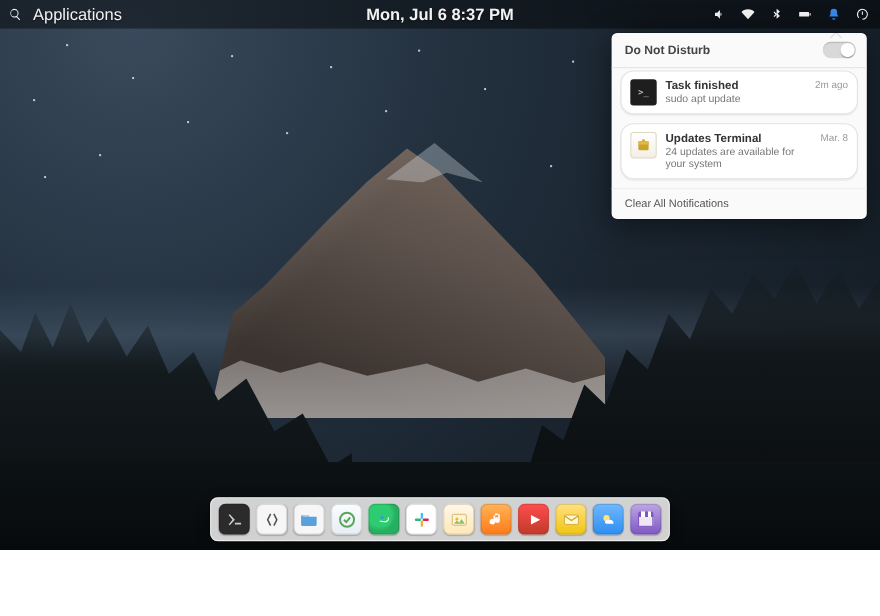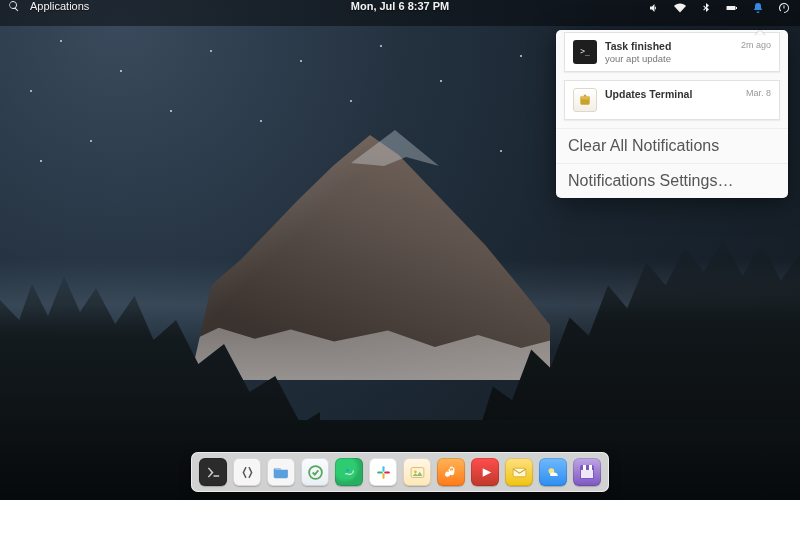--- a/index.html
+++ b/index.html
@@ -60,23 +60,23 @@
     position:absolute; left:0; right:0; bottom:0; height:80px;
     background: linear-gradient(to bottom, #0d1215 0%, #070a0c 100%);
   }
   .star { position:absolute; width:1.5px; height:1.5px; background:#dce6ef; border-radius:50%; opacity:.8; }
   .starB { width:2px; height:2px; opacity:.95; }
 
   
   .panel {
     position:absolute; top:0; left:0; right:0; height:26px;
     background: rgba(0,0,0,0.45);
-    display:flex; align-items:flex-start; justify-content:space-between;
+    display:flex; align-items:center; justify-content:space-between;
     padding: 0 8px;
-    font-size:11px;
+    font-size:15px;
     color:#f2f2f2;
     text-shadow: 0 1px 1px rgba(0,0,0,.6);
   }
   .panel .left, .panel .center, .panel .right { display:flex; align-items:center; gap:10px; }
   .panel .center { position:absolute; left:50%; transform:translateX(-50%); font-weight:600; gap:6px; }
   .panel svg { width:12px; height:12px; fill:#f2f2f2; display:block; }
   .tray-icon { display:flex; align-items:center; justify-content:center; width:16px; height:16px; cursor:pointer; }
   .tray-icon.active svg { fill:#3689e6; }
 
   
@@ -111,32 +111,32 @@
   }
   .section-head {
     display:flex; align-items:center; gap:6px;
     padding:6px 10px 4px 10px;
     font-weight:700; font-size:10.5px; color:#444;
   }
   .section-head .clear { margin-left:auto; width:13px; height:13px; }
   .section-head .appicon { width:14px; height:14px; display:flex; align-items:center; justify-content:center; border-radius:2px; }
   .card {
     margin:2px 8px 8px 8px;
-    background:#fff; border:1px solid #e2e2e2; border-radius:0;
+    background:#fff; border:1px solid #e2e2e2; border-radius:12px;
     padding:7px 8px;
     display:flex; gap:8px;
     box-shadow:0 1px 1px rgba(0,0,0,.05);
   }
   .card .nicon { width:24px; height:24px; border-radius:3px; flex:0 0 24px; display:flex; align-items:center; justify-content:center; }
   .card .ntext { flex:1; min-width:0; }
   .card .ntitle { font-weight:700; font-size:10.5px; color:#333; }
   .card .nbody  { font-size:9.5px; color:#777; margin-top:1px; }
   .card .ntime  { font-size:9px; color:#999; white-space:nowrap; }
   .footer-link {
-    padding:8px 12px; font-size:16px; color:#555;
+    padding:8px 12px; font-size:10px; color:#555;
     border-top:1px solid #eee; cursor:pointer;
   }
 
   
   .dock {
     position:absolute; bottom:8px; left:50%; transform:translateX(-50%);
     height:40px; padding:4px 8px;
     background: rgba(245,245,245,0.85);
     border-radius:7px;
     box-shadow: 0 4px 12px rgba(0,0,0,.4), inset 0 0 0 1px rgba(255,255,255,.6), 0 0 0 1px rgba(0,0,0,.15);
@@ -239,46 +239,50 @@
       <span class="tray-icon">
         <svg viewBox="0 0 24 24">
             <path d="M12 2a10 10 0 100 20 10 10 0 000-20zm1 5h-2v6h2zm0 8h-2v2h2z" opacity=".0"></path>
             <path d="M12 2a10 10 0 00-7 17l1.4-1.4A8 8 0 1112 20v2a10 10 0 000-20zm-1 5h2v6h-2z"></path>
           </svg>
       </span>
     </div>
   </div>
 
   <div class="popover">
+    <div class="dnd-row">
+      <span>Do Not Disturb</span>
+      <div class="switch"></div>
+    </div>
 
     <div class="card">
       <div class="nicon termicon"></div>
       <div class="ntext">
         <div class="ntitle">Task finished</div>
-        <div class="nbody">your apt update</div>
+        <div class="nbody">sudo apt update</div>
       </div>
       <div class="ntime">2m ago</div>
     </div>
 
     <div class="card">
       <div class="nicon" style="background:linear-gradient(#fff,#f3efe6);border:1px solid #e0d8c6">
         <svg viewBox="0 0 24 24" style="width:14px;height:14px">
             <rect x="4" y="6" width="16" height="14" rx="2" fill="#c9a227"></rect>
             <rect x="4" y="6" width="16" height="5" fill="#e0b84a"></rect>
             <rect x="10" y="3" width="4" height="3" fill="#c9a227"></rect>
           </svg>
       </div>
       <div class="ntext">
         <div class="ntitle">Updates Terminal</div>
+        <div class="nbody">24 updates are available for your system</div>
       </div>
       <div class="ntime">Mar. 8</div>
     </div>
 
     <div class="footer-link">Clear All Notifications</div>
-    <div class="footer-link">Notifications Settings…</div>
   </div>
 
   <div class="dock">
     <div class="app app-terminal" title="Terminal">
       <svg viewBox="0 0 24 24">
           <path fill="#ccc" d="M4 6l5 6-5 6 1.5 1L12 12 5.5 5 4 6zm8 12h8v-2h-8z"></path>
         </svg>
     </div>
     <div class="app app-code" title="Code">
       <svg viewBox="0 0 24 24">

